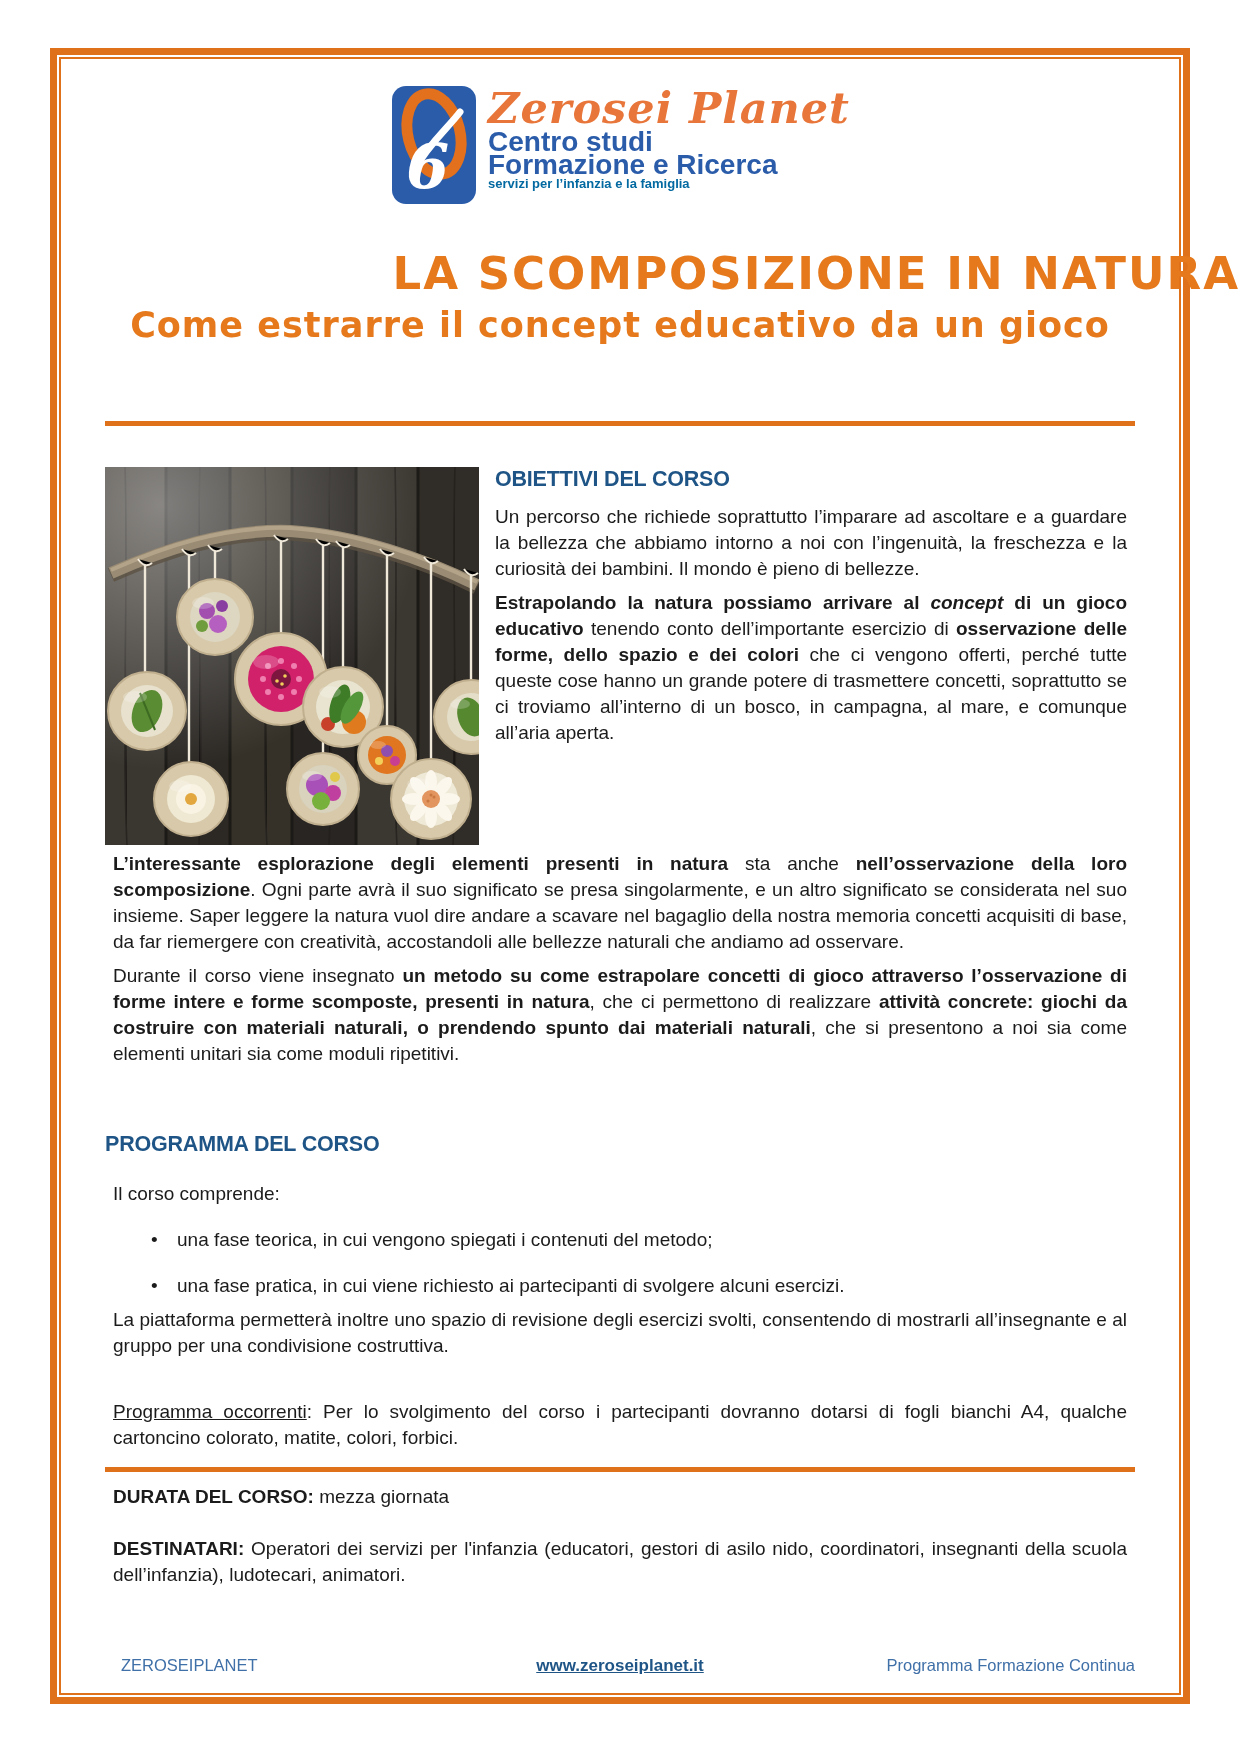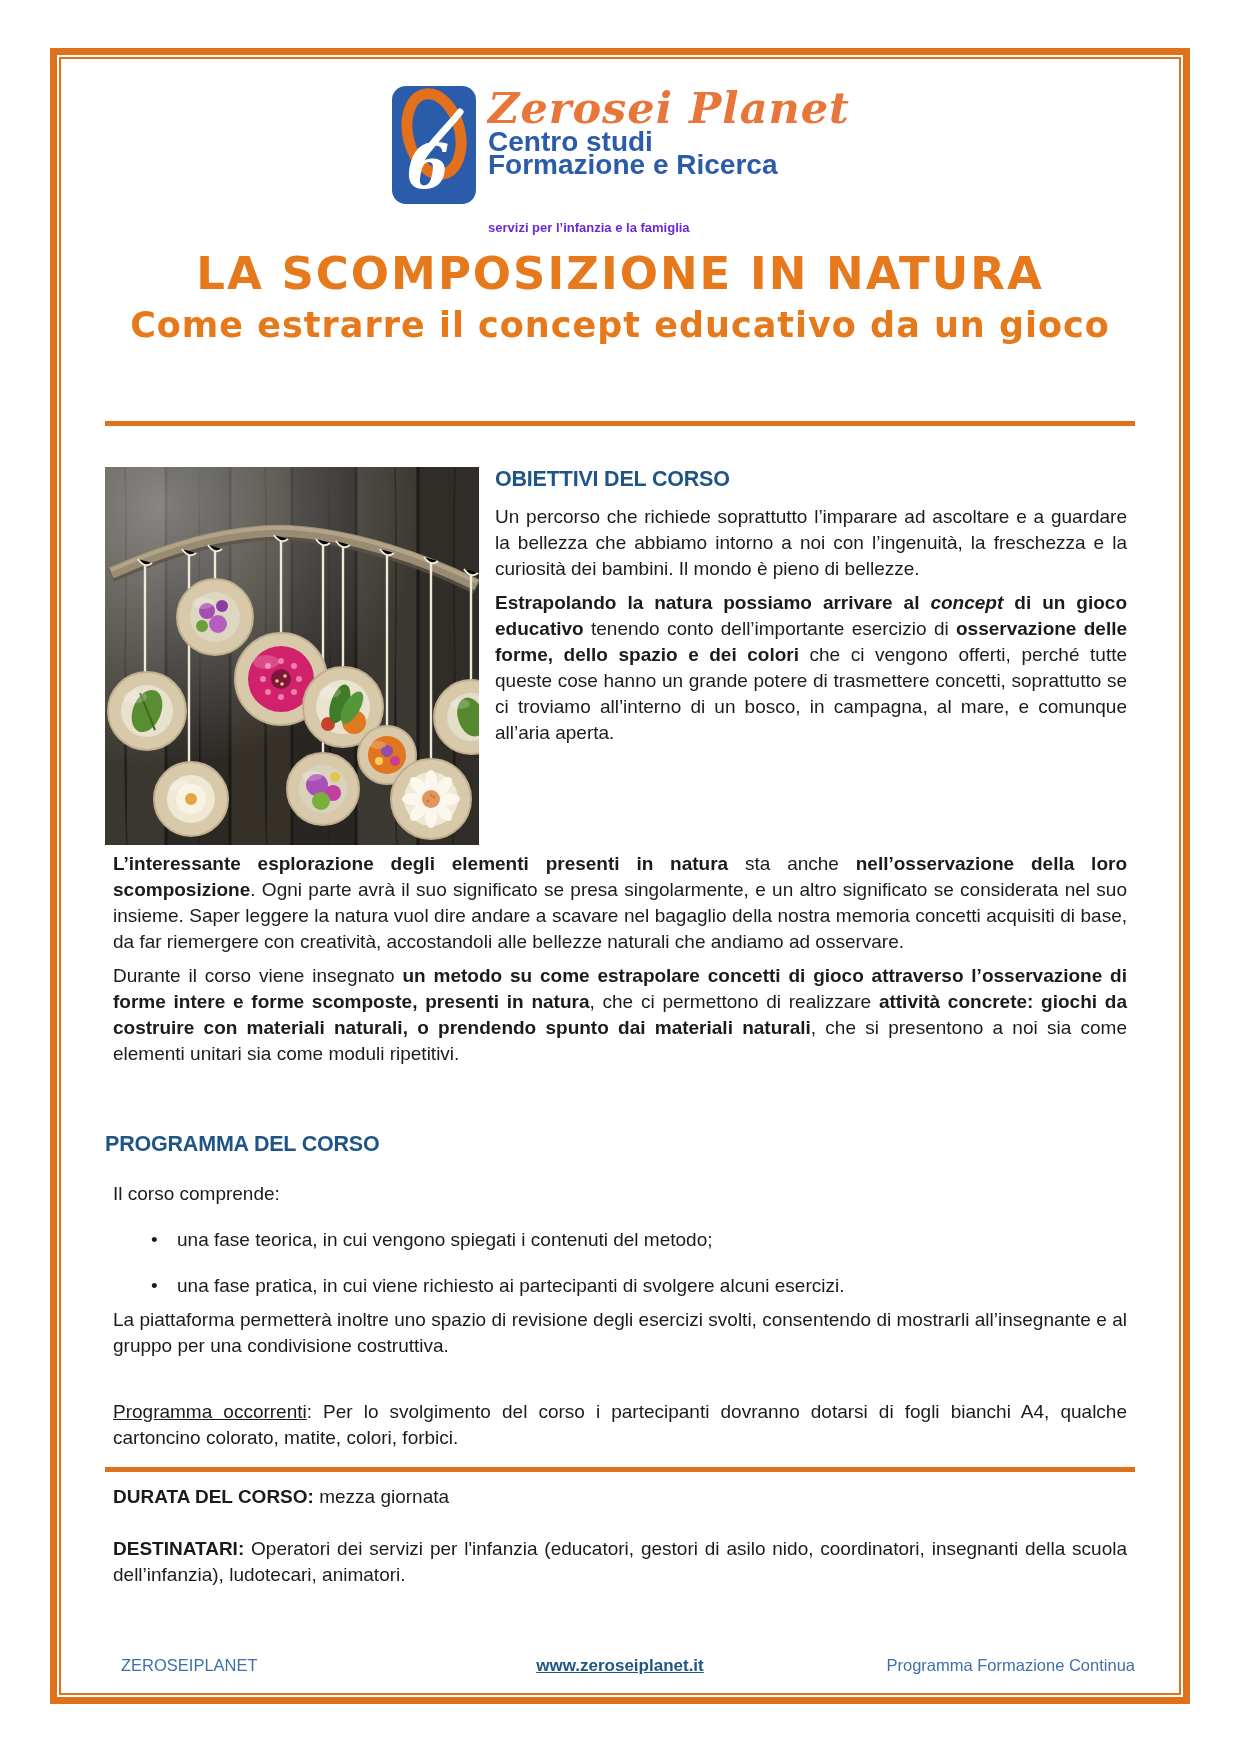--- a/index.html
+++ b/index.html
@@ -10,24 +10,24 @@
   .frame{position:absolute;left:50px;top:48px;width:1140px;height:1656px;box-sizing:border-box;
          border:7px solid #DF711A;}
   .frame::after{content:"";position:absolute;inset:2px;border:2px solid #DF711A;}
 
   
   .logo-row{position:absolute;left:0;right:0;top:84px;display:flex;justify-content:center;align-items:flex-start;gap:10px;}
   .logo-text{padding-top:2px;}
   .brand-script{font-family:"DejaVu Serif",serif;font-style:italic;font-weight:bold;
                 color:#E8763A;font-size:43px;line-height:44px;letter-spacing:1px;}
   .logo-l1,.logo-l2{color:#2A5CAA;font-weight:bold;font-size:28px;line-height:23px;}
-  .logo-l3{color:#6d28d9;font-weight:bold;font-size:13px;line-height:16px;margin-top:44px;}
-
-  
-  .title{position:absolute;left:0;right:0;top:247px;text-align:center;color:#E5791C;
+  .logo-l3{color:#0369a1;font-weight:bold;font-size:13px;line-height:16px;}
+
+  
+  .title{position:absolute;left:0;right:0;top:247px;text-align:right;color:#E5791C;
          font-family:"DejaVu Sans",sans-serif;font-weight:bold;font-size:45px;letter-spacing:2px;}
   .subtitle{position:absolute;left:0;right:0;top:305px;text-align:center;color:#E5791C;
             font-family:"DejaVu Sans",sans-serif;font-weight:bold;font-size:35px;letter-spacing:1px;}
   .rule{position:absolute;left:105px;width:1030px;height:5px;background:#DF711A;}
   .rule-top{top:421px;}
 
   
   .flow{position:absolute;left:105px;top:462px;width:1030px;color:#1b1b1b;
         font-size:19px;line-height:26px;text-align:justify;}
   .photo{float:left;width:374px;height:378px;margin:5px 16px 6px 0;}

